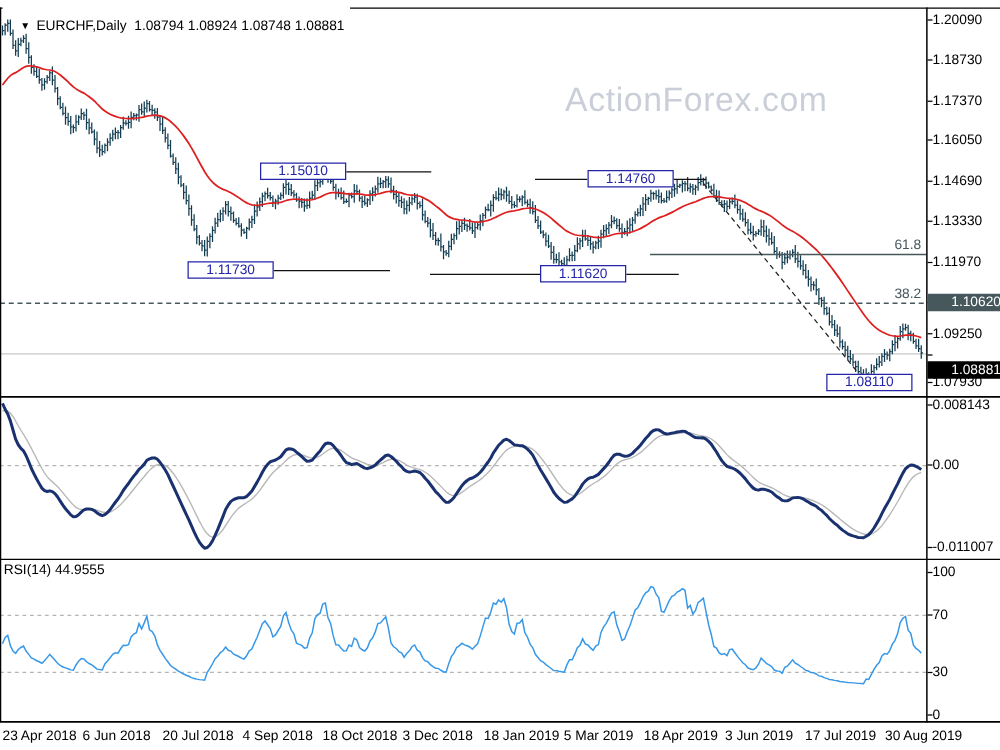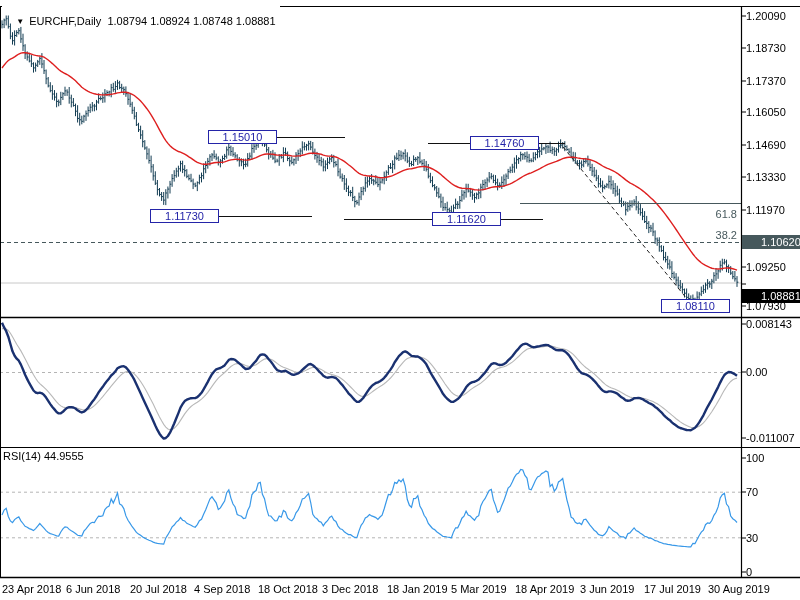--- a/index.html
+++ b/index.html
@@ -71,24 +71,25 @@
       <line x1="742" y1="458" x2="746" y2="458" stroke="#000000" stroke-width="1"></line>
       <line x1="742" y1="492" x2="746" y2="492" stroke="#000000" stroke-width="1"></line>
       <line x1="742" y1="538" x2="746" y2="538" stroke="#000000" stroke-width="1"></line>
       <line x1="742" y1="572" x2="746" y2="572" stroke="#000000" stroke-width="1"></line>
     </svg>
 
   <div class="titlebar">
     <span class="tri">▼</span><span>EURCHF,Daily  1.08794 1.08924 1.08748 1.08881</span>
   </div>
 
+  <div class="watermark">ActionForex.com</div>
 
   <div class="paneLbl" style="left:3px;top:450px;">RSI(14) 44.9555</div>
 
-  <div class="fib" style="left:695px;top:208px;">61.8</div>
+  <div class="fib" style="left:695px;top:190px;">61.8</div>
   <div class="fib" style="left:695px;top:229px;">38.2</div>
 
   <div class="tag" style="left:208px;top:130px;">1.15010</div>
   <div class="tag" style="left:470px;top:136px;">1.14760</div>
   <div class="tag" style="left:150px;top:209px;">1.11730</div>
   <div class="tag" style="left:432px;top:212px;">1.11620</div>
   <div class="tag" style="left:661px;top:299px;">1.08110</div>
 
   <div class="chip chip-level" style="top:235px;">1.10620</div>
   <div class="chip chip-last" style="top:289px;">1.08881</div>

